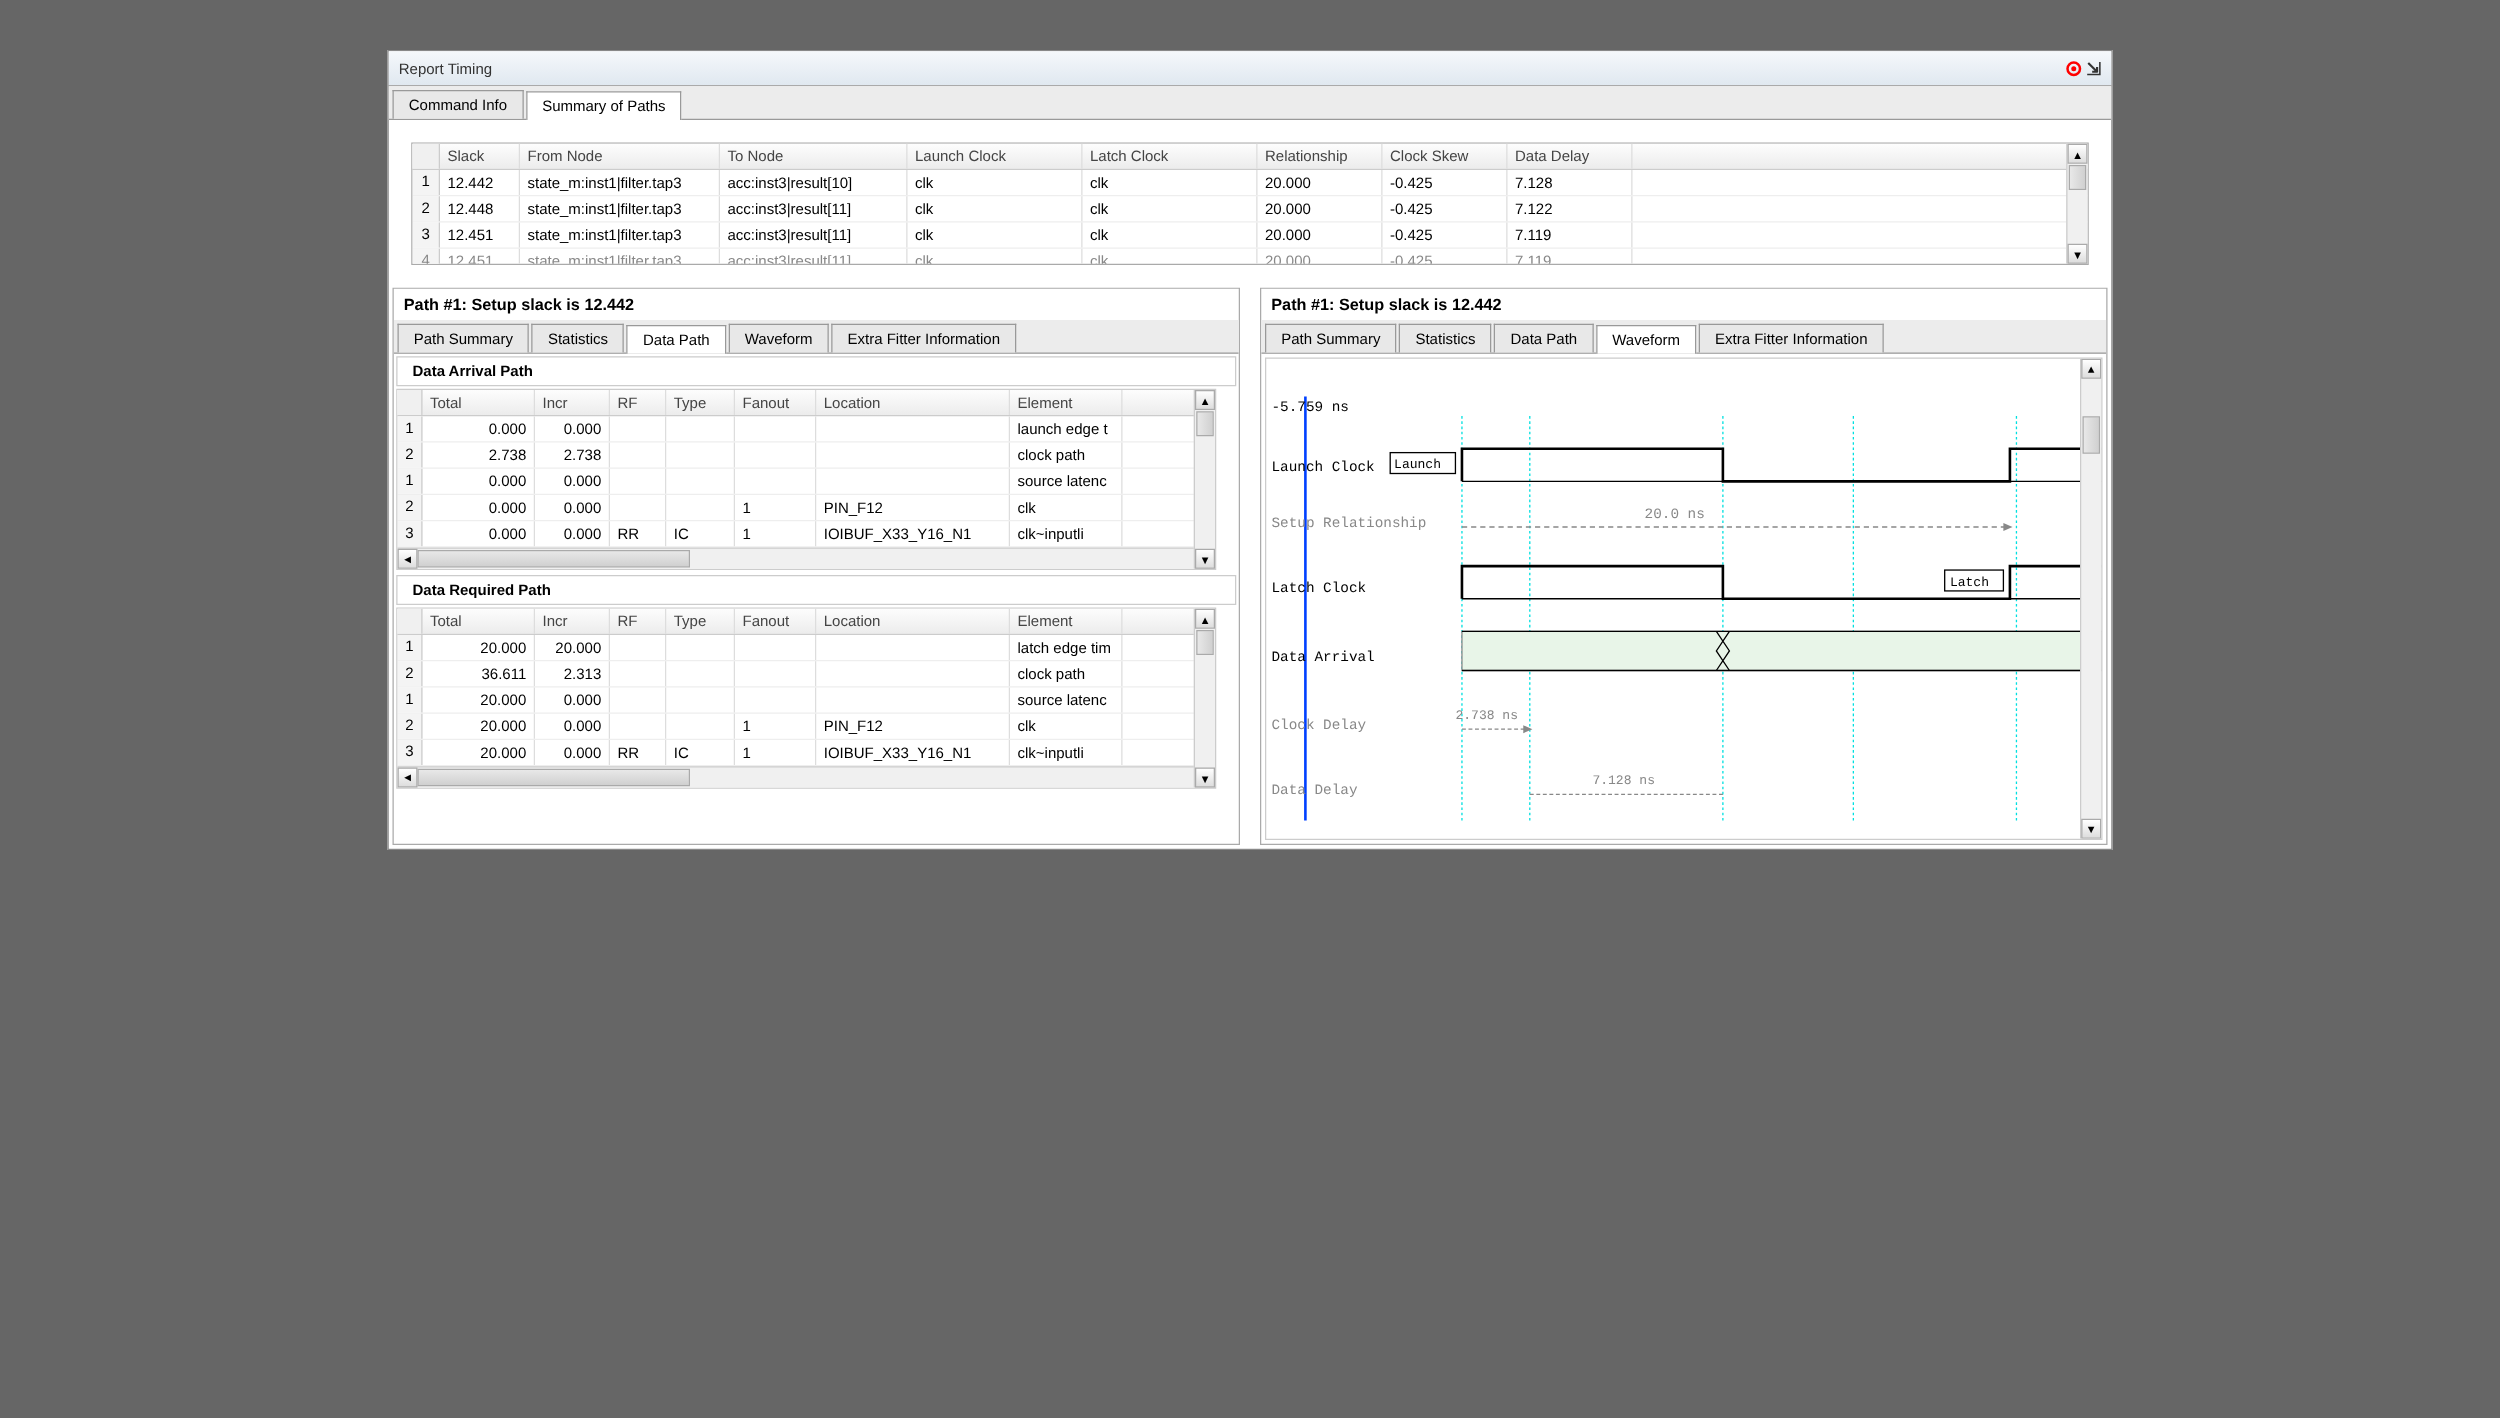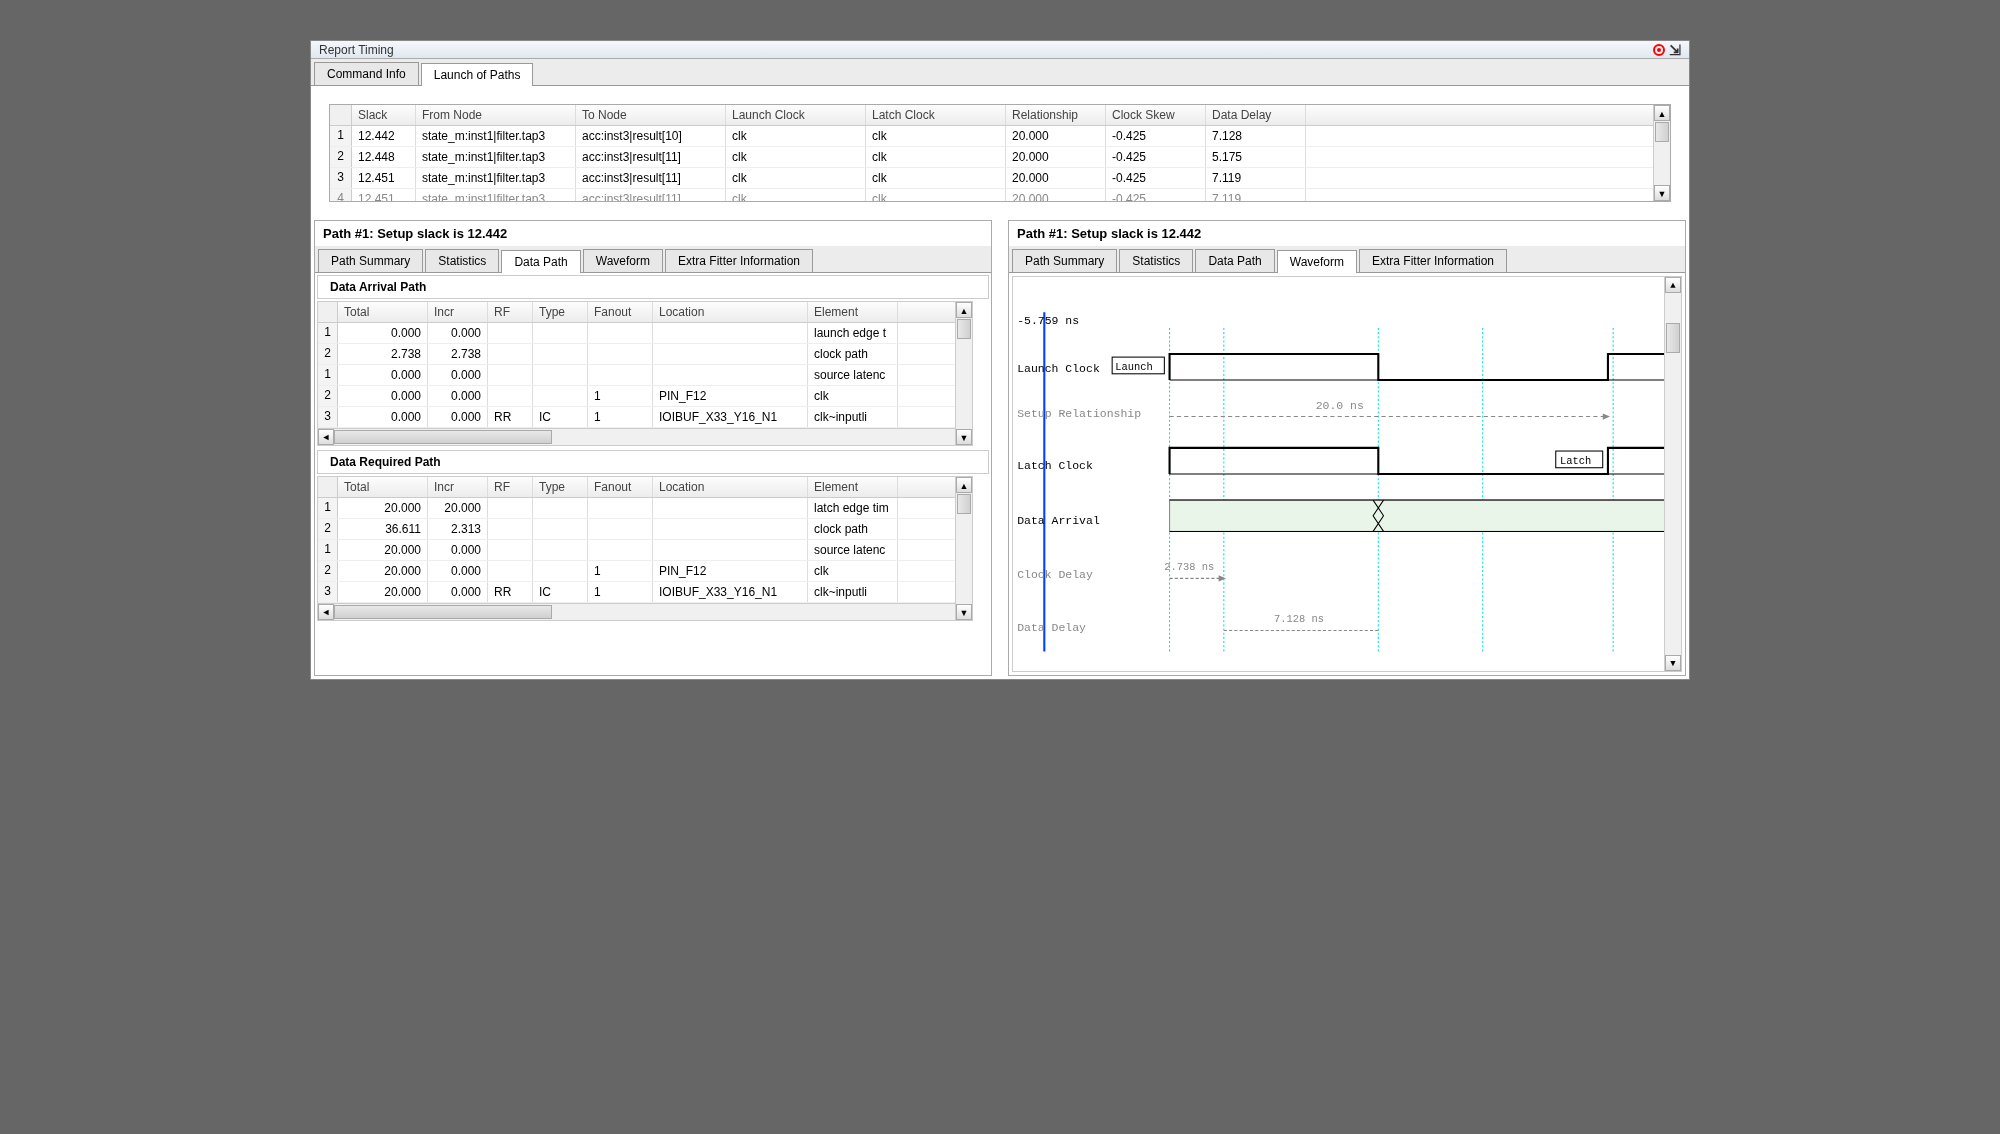--- a/index.html
+++ b/index.html
@@ -1,19 +1,19 @@
 <!DOCTYPE html>
 <html><head>
 <meta charset="utf-8">
 <style>
 * { box-sizing: border-box; margin: 0; padding: 0; }
 body { background: #666; font-family: Tahoma, Geneva, sans-serif; font-size: 12px; color: #000; }
 .wrapper { width: 1400px; height: 720px; margin: 0 auto; padding: 40px 10px; }
 .window { background: #fff; border: 1px solid #888; width: 100%; height: 640px; display: flex; flex-direction: column; }
-.titlebar { background: linear-gradient(#f5f8fb, #e0e8f0); height: 18px; display: flex; align-items: center; padding: 0 8px; justify-content: space-between; border-bottom: 1px solid #aaa; }
+.titlebar { background: linear-gradient(#f5f8fb, #e0e8f0); height: 28px; display: flex; align-items: center; padding: 0 8px; justify-content: space-between; border-bottom: 1px solid #aaa; }
 .titlebar-title { color: #333; }
 .titlebar-icons { display: flex; gap: 4px; align-items: center; }
 .circle-x { width: 12px; height: 12px; border: 2px solid #ff0000; border-radius: 50%; position: relative; }
 .circle-x::after { content: ""; position: absolute; width: 4px; height: 4px; background: #ff0000; border-radius: 50%; top: 2px; left: 2px; }
 .expand-glyph { font-size: 14px; color: #333; font-weight: bold; }
 
 .top-tabs { display: flex; align-items: flex-end; border-bottom: 1px solid #999; background: #ececec; padding: 3px 3px 0 3px; text-align: right; }
 .tab { background: #e8e8e8; border: 1px solid #999; border-bottom: none; padding: 4px 12px; margin-right: 2px; cursor: pointer; font-size: 12px; }
 .tab.active { background: #fff; position: relative; top: 1px; }
 
@@ -81,21 +81,21 @@
     <div class="titlebar">
       <span class="titlebar-title">Report Timing</span>
       <div class="titlebar-icons">
         <span class="circle-x"></span>
         <span class="expand-glyph">⇲</span>
       </div>
     </div>
 
     <div class="top-tabs">
       <div class="tab">Command Info</div>
-      <div class="tab active">Launch of Paths</div>
+      <div class="tab active">Summary of Paths</div>
     </div>
 
     <div class="summary-grid">
       <div class="grid-header">
         <div class="idx"></div>
         <div class="cell col-slack">Slack</div>
         <div class="cell col-from">From Node</div>
         <div class="cell col-to">To Node</div>
         <div class="cell col-launch">Launch Clock</div>
         <div class="cell col-latch">Latch Clock</div>
@@ -117,21 +117,21 @@
           </div>
           <div class="grid-row">
             <div class="idx">2</div>
     <div class="cell col-slack">12.448</div>
     <div class="cell col-from">state_m:inst1|filter.tap3</div>
     <div class="cell col-to">acc:inst3|result[11]</div>
     <div class="cell col-launch">clk</div>
     <div class="cell col-latch">clk</div>
     <div class="cell col-rel">20.000</div>
     <div class="cell col-skew">-0.425</div>
-    <div class="cell col-delay">5.175</div>
+    <div class="cell col-delay">7.122</div>
           </div>
           <div class="grid-row">
             <div class="idx">3</div>
     <div class="cell col-slack">12.451</div>
     <div class="cell col-from">state_m:inst1|filter.tap3</div>
     <div class="cell col-to">acc:inst3|result[11]</div>
     <div class="cell col-launch">clk</div>
     <div class="cell col-latch">clk</div>
     <div class="cell col-rel">20.000</div>
     <div class="cell col-skew">-0.425</div>

